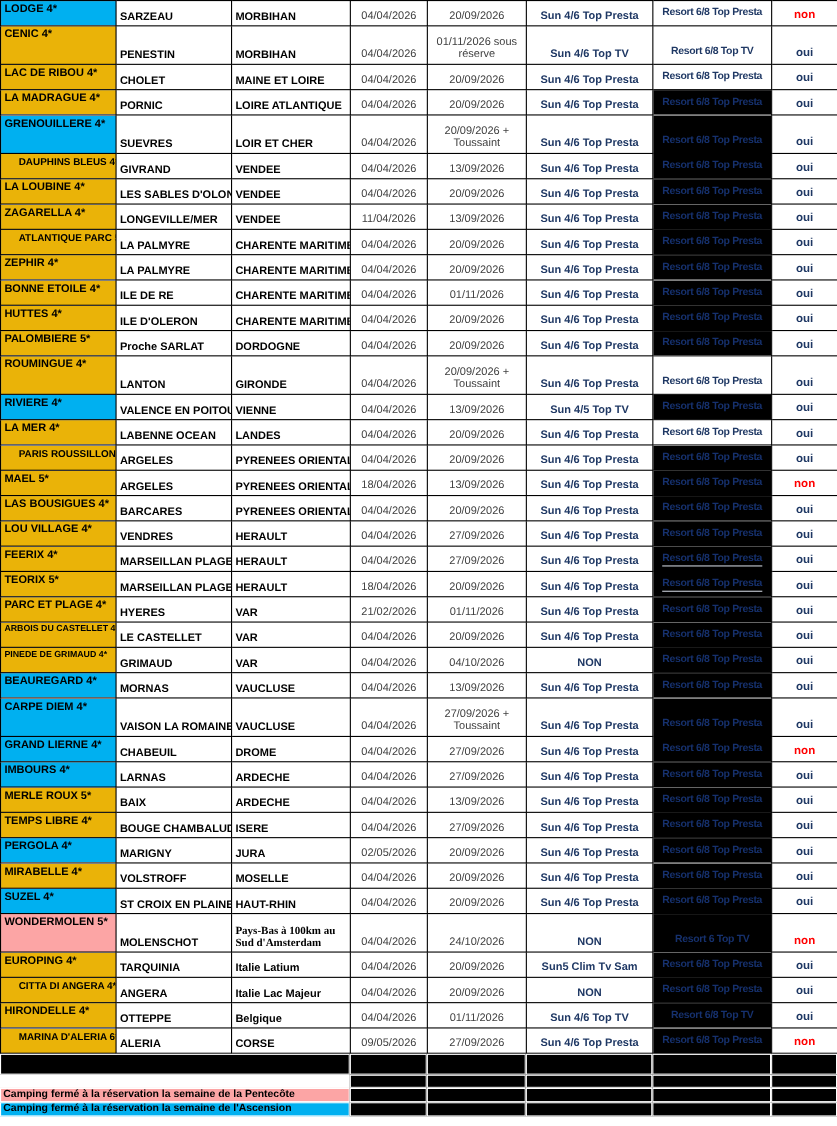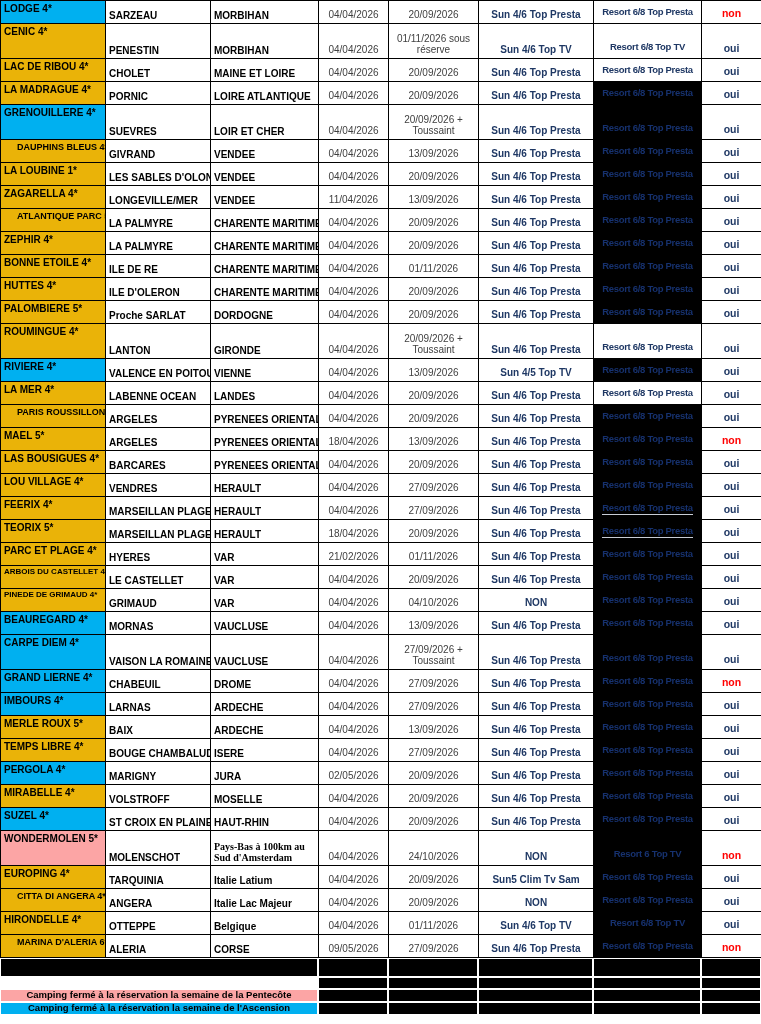--- a/index.html
+++ b/index.html
@@ -23,21 +23,21 @@
   .resort.blk{background:#000;color:#16316E;}
   .resort span.u{border-bottom:1.5px solid #c8cdd6;padding-bottom:1px;}
   .avail{font-weight:bold;font-size:10.5px;color:#1F3864;text-align:center;padding-bottom:3px;}
   .avail.non{color:#FF0000;}
   
   table.bottom{border-collapse:separate;border-spacing:0;}
   table.bottom td{border:1.5px solid #fff;padding:0;}
   td.blackcell{background:#000;}
   tr.r-redact{height:19px;}
   tr.r-seg{height:12px;}
-  tr.r-legend{height:13px;text-align:center;}
+  tr.r-legend{height:13px;}
   .segwrap{background:#fff;border:none !important;}
   .segwrap .inner{display:flex;gap:2px;height:100%;}
   .segwrap .inner div{background:#000;height:100%;}
   .legendcell{font-weight:bold;font-size:9.5px;color:#000;white-space:nowrap;vertical-align:middle;padding:0 2px !important;}
 </style>
 </head>
 <body>
 
 <table>
   <colgroup>
@@ -105,21 +105,21 @@
         <td class="name bg-green sz9">DAUPHINS BLEUS 4*</td>
         <td class="city">GIVRAND</td>
         <td class="dept">VENDEE</td>
         <td class="date">04/04/2026</td>
         <td class="date">13/09/2026</td>
         <td class="sun">Sun 4/6 Top Presta</td>
         <td class="resort blk">Resort 6/8 Top Presta</td>
         <td class="avail">oui</td>
       </tr>
       <tr>
-        <td class="name bg-green">LA LOUBINE 1*</td>
+        <td class="name bg-green">LA LOUBINE 4*</td>
         <td class="city">LES SABLES D'OLONN</td>
         <td class="dept">VENDEE</td>
         <td class="date">04/04/2026</td>
         <td class="date">20/09/2026</td>
         <td class="sun">Sun 4/6 Top Presta</td>
         <td class="resort blk">Resort 6/8 Top Presta</td>
         <td class="avail">oui</td>
       </tr>
       <tr>
         <td class="name bg-green">ZAGARELLA 4*</td>

